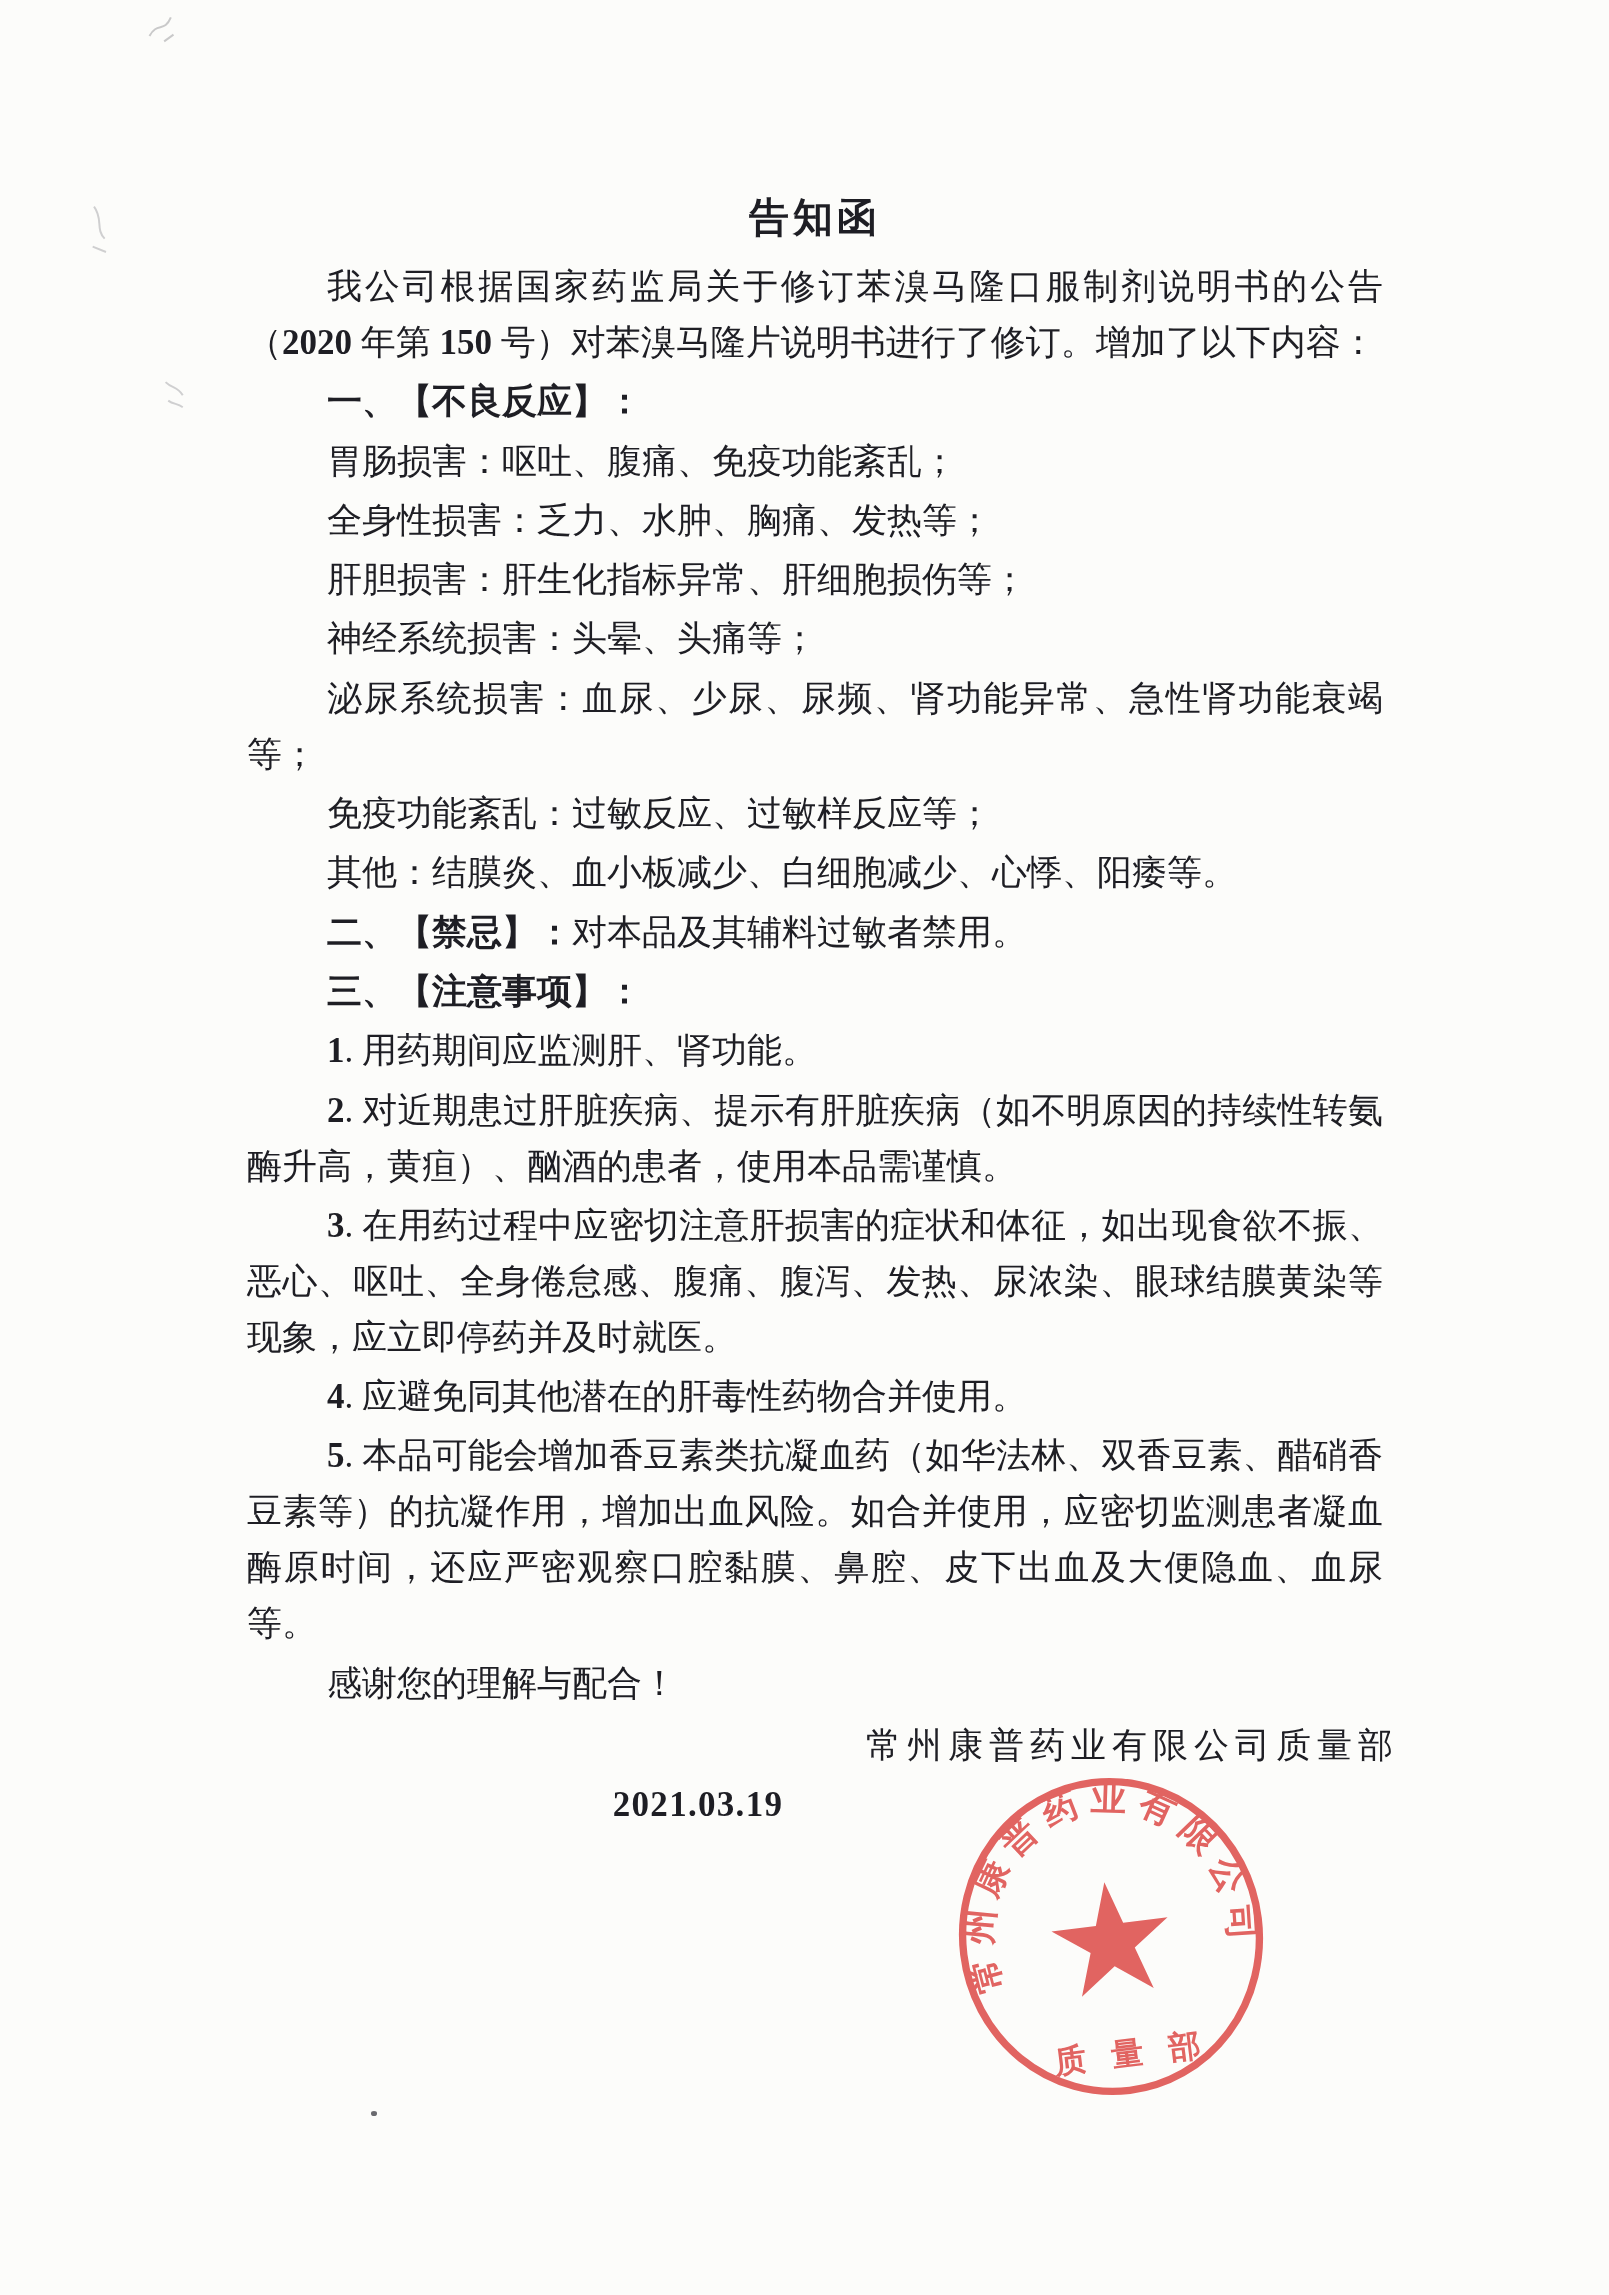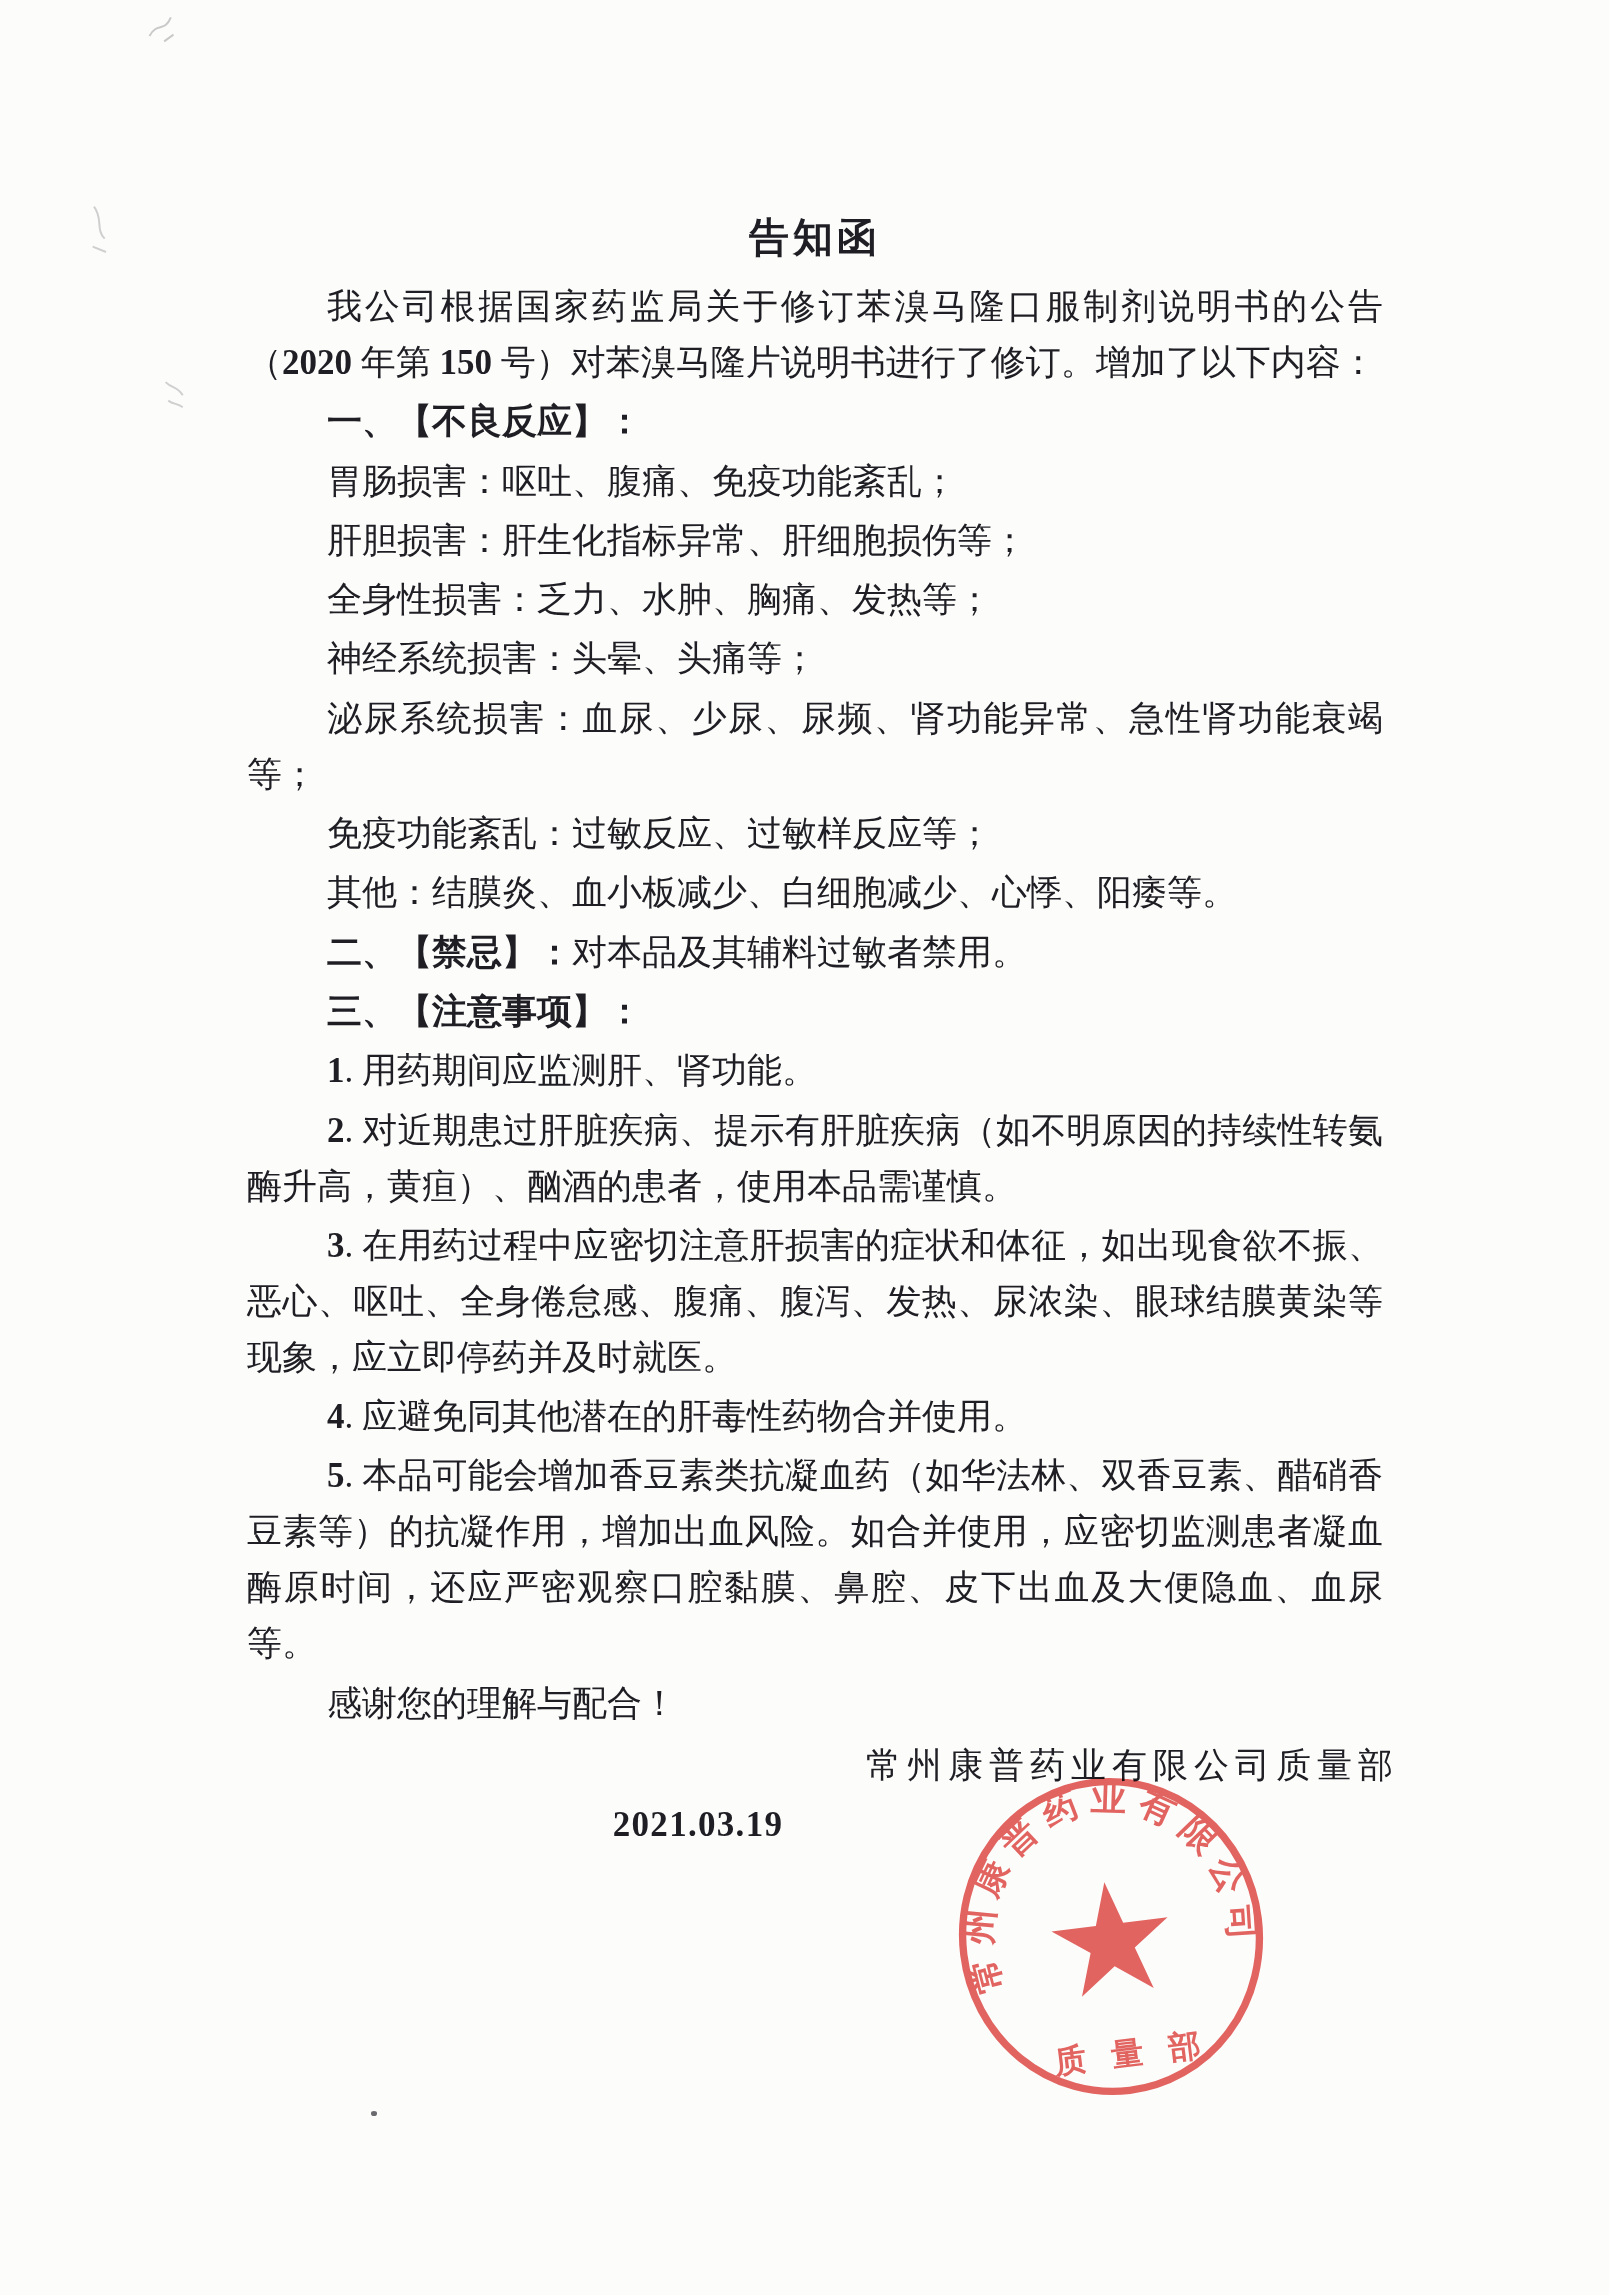--- a/index.html
+++ b/index.html
@@ -1,20 +1,20 @@
 <!DOCTYPE html>
 <html style="font-size:10.7px"><head>
 <meta charset="utf-8">
 <style>
   html,body{margin:0;padding:0;background:#e8e8e6;}
   .page{
     position:relative;width:1609px;height:2295px;background:#fcfcfa;
     font-family:"Liberation Serif","DejaVu Serif",serif;color:#1e1e24;overflow:hidden;
   }
-  .content{position:absolute;left:247px;top:204px;width:1136px;}
+  .content{position:absolute;left:247px;top:184px;width:1136px;}
   .doc-title{
     font-size:40px;font-weight:700;text-align:center;line-height:67px;
     margin:0 0 8px 0;letter-spacing:4px;
   }
   .para{
     font-size:35px;line-height:56px;margin:0 0 3.3px 0;
     text-indent:80px;text-align:justify;
   }
   .para .bold{font-weight:700;}
   .num{font-weight:700;}
@@ -55,22 +55,22 @@
       </svg>
   </div>
   <div class="dot" style="left:371px;top:2111px;"></div>
 
   <div class="content">
     <h1 class="doc-title">告知函</h1>
     <div id="paragraphs">
         <p class="para"><span>我公司根据国家药监局关于修订苯溴马隆口服制剂说明书的公告（<span class="num">2020</span> 年第 <span class="num">150</span> 号）对苯溴马隆片说明书进行了修订。增加了以下内容：</span></p>
         <p class="para"><span class="bold">一、【不良反应】：</span></p>
         <p class="para"><span>胃肠损害：呕吐、腹痛、免疫功能紊乱；</span></p>
+        <p class="para"><span>全身性损害：乏力、水肿、胸痛、发热等；</span></p>
         <p class="para"><span>肝胆损害：肝生化指标异常、肝细胞损伤等；</span></p>
-        <p class="para"><span>全身性损害：乏力、水肿、胸痛、发热等；</span></p>
         <p class="para"><span>神经系统损害：头晕、头痛等；</span></p>
         <p class="para"><span>泌尿系统损害：血尿、少尿、尿频、肾功能异常、急性肾功能衰竭等；</span></p>
         <p class="para"><span>免疫功能紊乱：过敏反应、过敏样反应等；</span></p>
         <p class="para"><span>其他：结膜炎、血小板减少、白细胞减少、心悸、阳痿等。</span></p>
         <p class="para"><span class="bold">二、【禁忌】：</span><span>对本品及其辅料过敏者禁用。</span></p>
         <p class="para"><span class="bold">三、【注意事项】：</span></p>
         <p class="para"><span><span class="num">1</span>. 用药期间应监测肝、肾功能。</span></p>
         <p class="para"><span><span class="num">2</span>. 对近期患过肝脏疾病、提示有肝脏疾病（如不明原因的持续性转氨酶升高，黄疸）、酗酒的患者，使用本品需谨慎。</span></p>
         <p class="para"><span><span class="num">3</span>. 在用药过程中应密切注意肝损害的症状和体征，如出现食欲不振、恶心、呕吐、全身倦怠感、腹痛、腹泻、发热、尿浓染、眼球结膜黄染等现象，应立即停药并及时就医。</span></p>
         <p class="para"><span><span class="num">4</span>. 应避免同其他潜在的肝毒性药物合并使用。</span></p>

